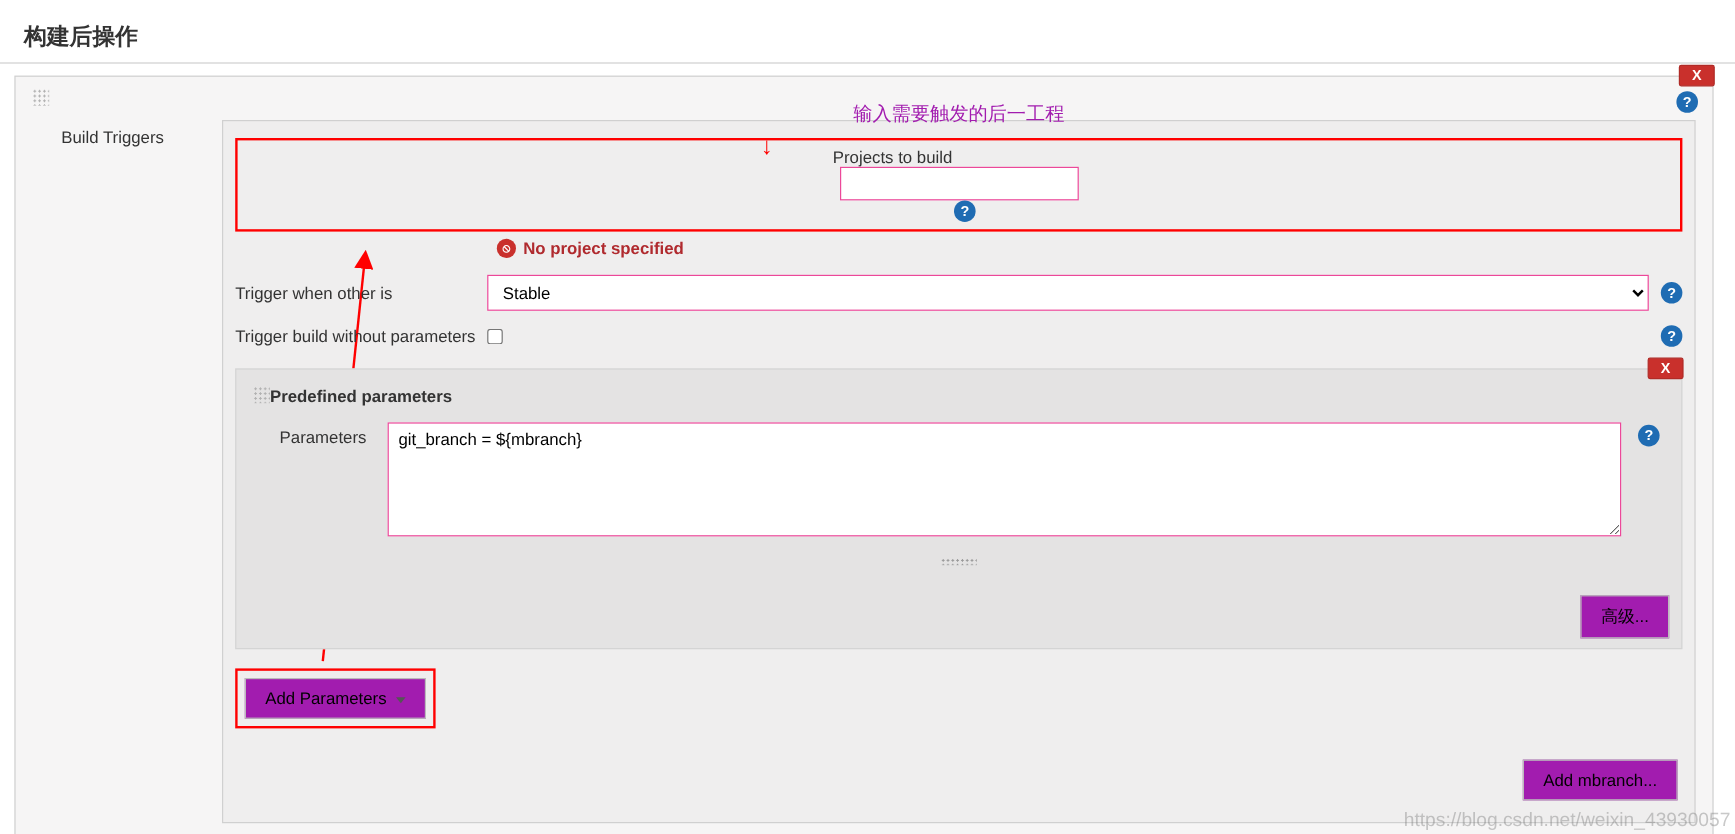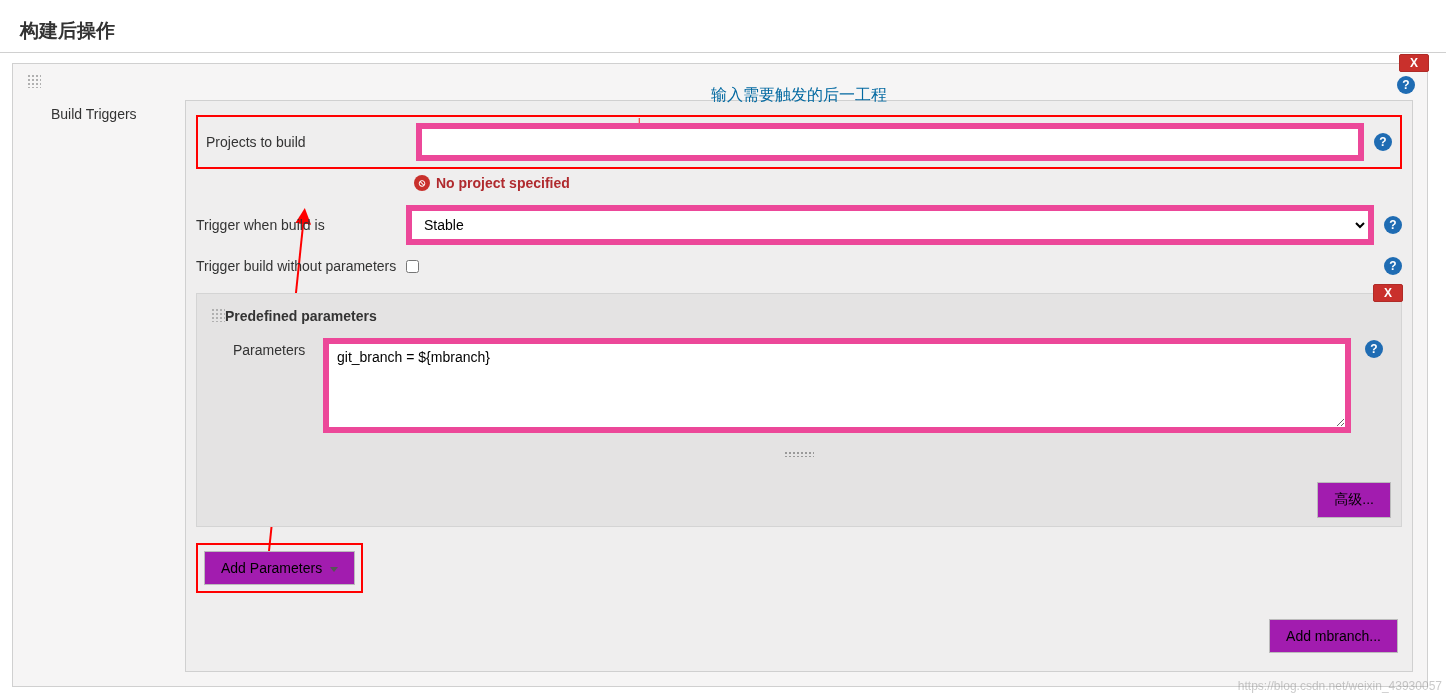--- a/index.html
+++ b/index.html
@@ -92,21 +92,21 @@
     }
     .inner-panel {
       flex: 1;
       background: #efeeee;
       border: 1px solid #d0d0d0;
       position: relative;
       padding: 12px 10px 12px 10px;
     }
     .annotation {
       position: absolute;
-      color: #0369a1;
+      color: #a21caf;
       font-size: 16px;
       left: 0;
       right: 0;
       top: -16px;
       text-align: center;
       pointer-events: none;
     }
     .arrow-down {
       position: absolute;
       color: #ff0000;
@@ -131,25 +131,26 @@
       align-items: center;
       gap: 8px;
     }
     .form-row .row-help {
       margin-left: 10px;
     }
     .red-box {
       border: 2px solid #ff0000;
       padding: 6px 8px;
       margin: 2px 0;
+      flex-direction: column;
     }
     input[type="text"], select, textarea {
       width: 100%;
       padding: 5px 8px;
-      border: 6px solid #ec4899;
+      border: 1px solid #ec4899;
       font-family: inherit;
       font-size: 14px;
       background: #fff;
     }
     textarea {
       resize: both;
       height: 95px;
     }
     .error-msg {
       display: flex;
@@ -253,21 +254,21 @@
     .arrow-svg {
       position: absolute;
       pointer-events: none;
       overflow: visible;
     }
     .watermark {
       position: fixed;
       right: 0;
       bottom: 0;
       color: rgba(120,120,120,0.4);
-      font-size: 12px;
+      font-size: 16px;
       padding: 2px 4px;
     }
   </style>
 </head>
 <body>
 
 <div class="page-title">构建后操作</div>
 <hr class="title-sep">
 
 <div class="outer-panel">
@@ -302,21 +303,21 @@
         </div>
         <span class="help-icon row-help">?</span>
       </div>
 
       <div class="error-msg">
         <span class="no-entry">⦸</span>
         <span>No project specified</span>
       </div>
 
       <div class="form-row">
-        <div class="label">Trigger when build is</div>
+        <div class="label">Trigger when other is</div>
         <div class="control">
           <select>
             <option>Stable</option>
           </select>
         </div>
         <span class="help-icon row-help">?</span>
       </div>
 
       <div class="form-row">
         <div class="label" style="width:auto; margin-right:10px;">Trigger build without parameters</div>

